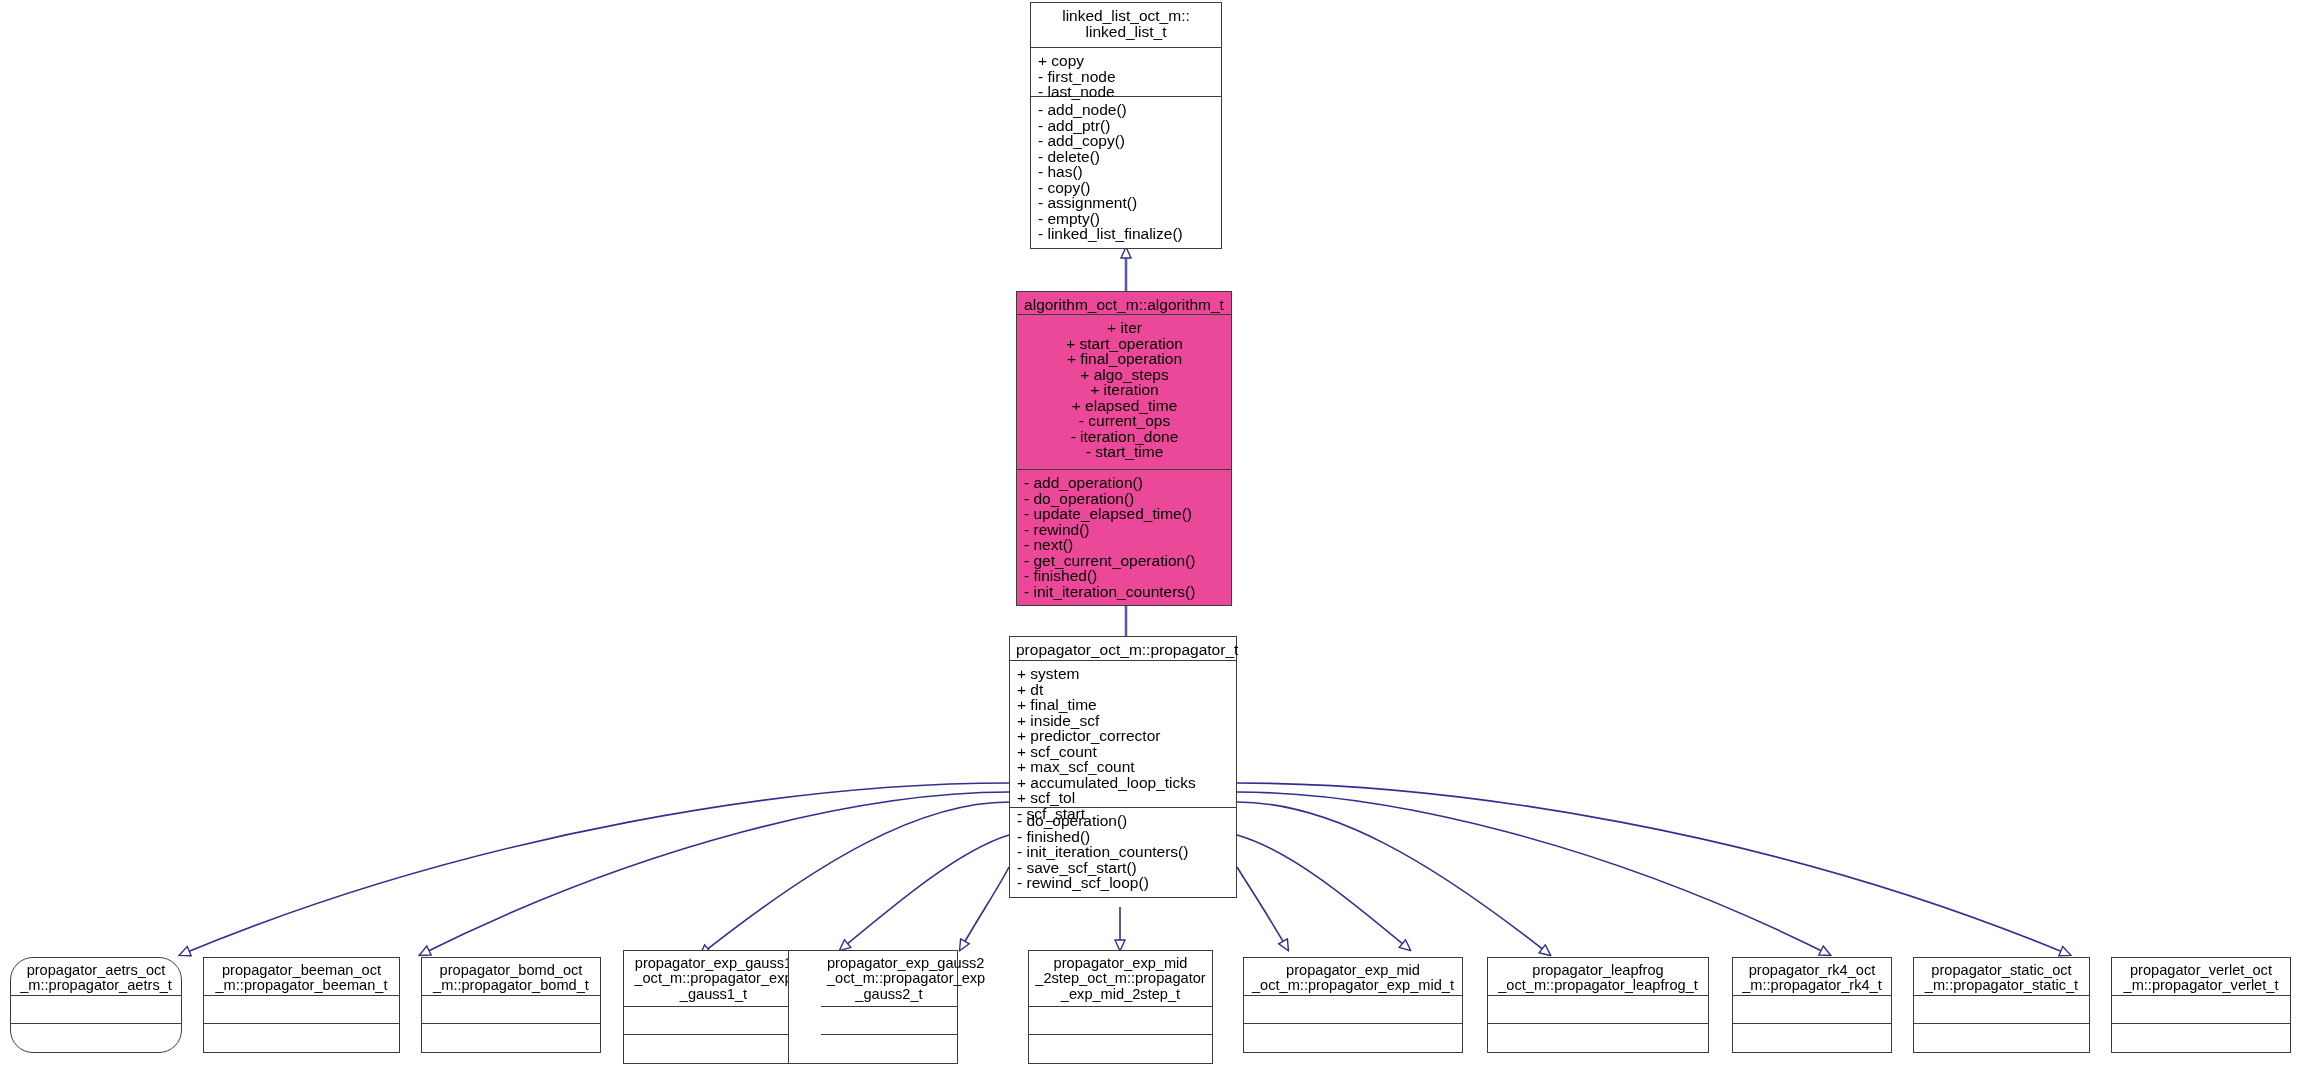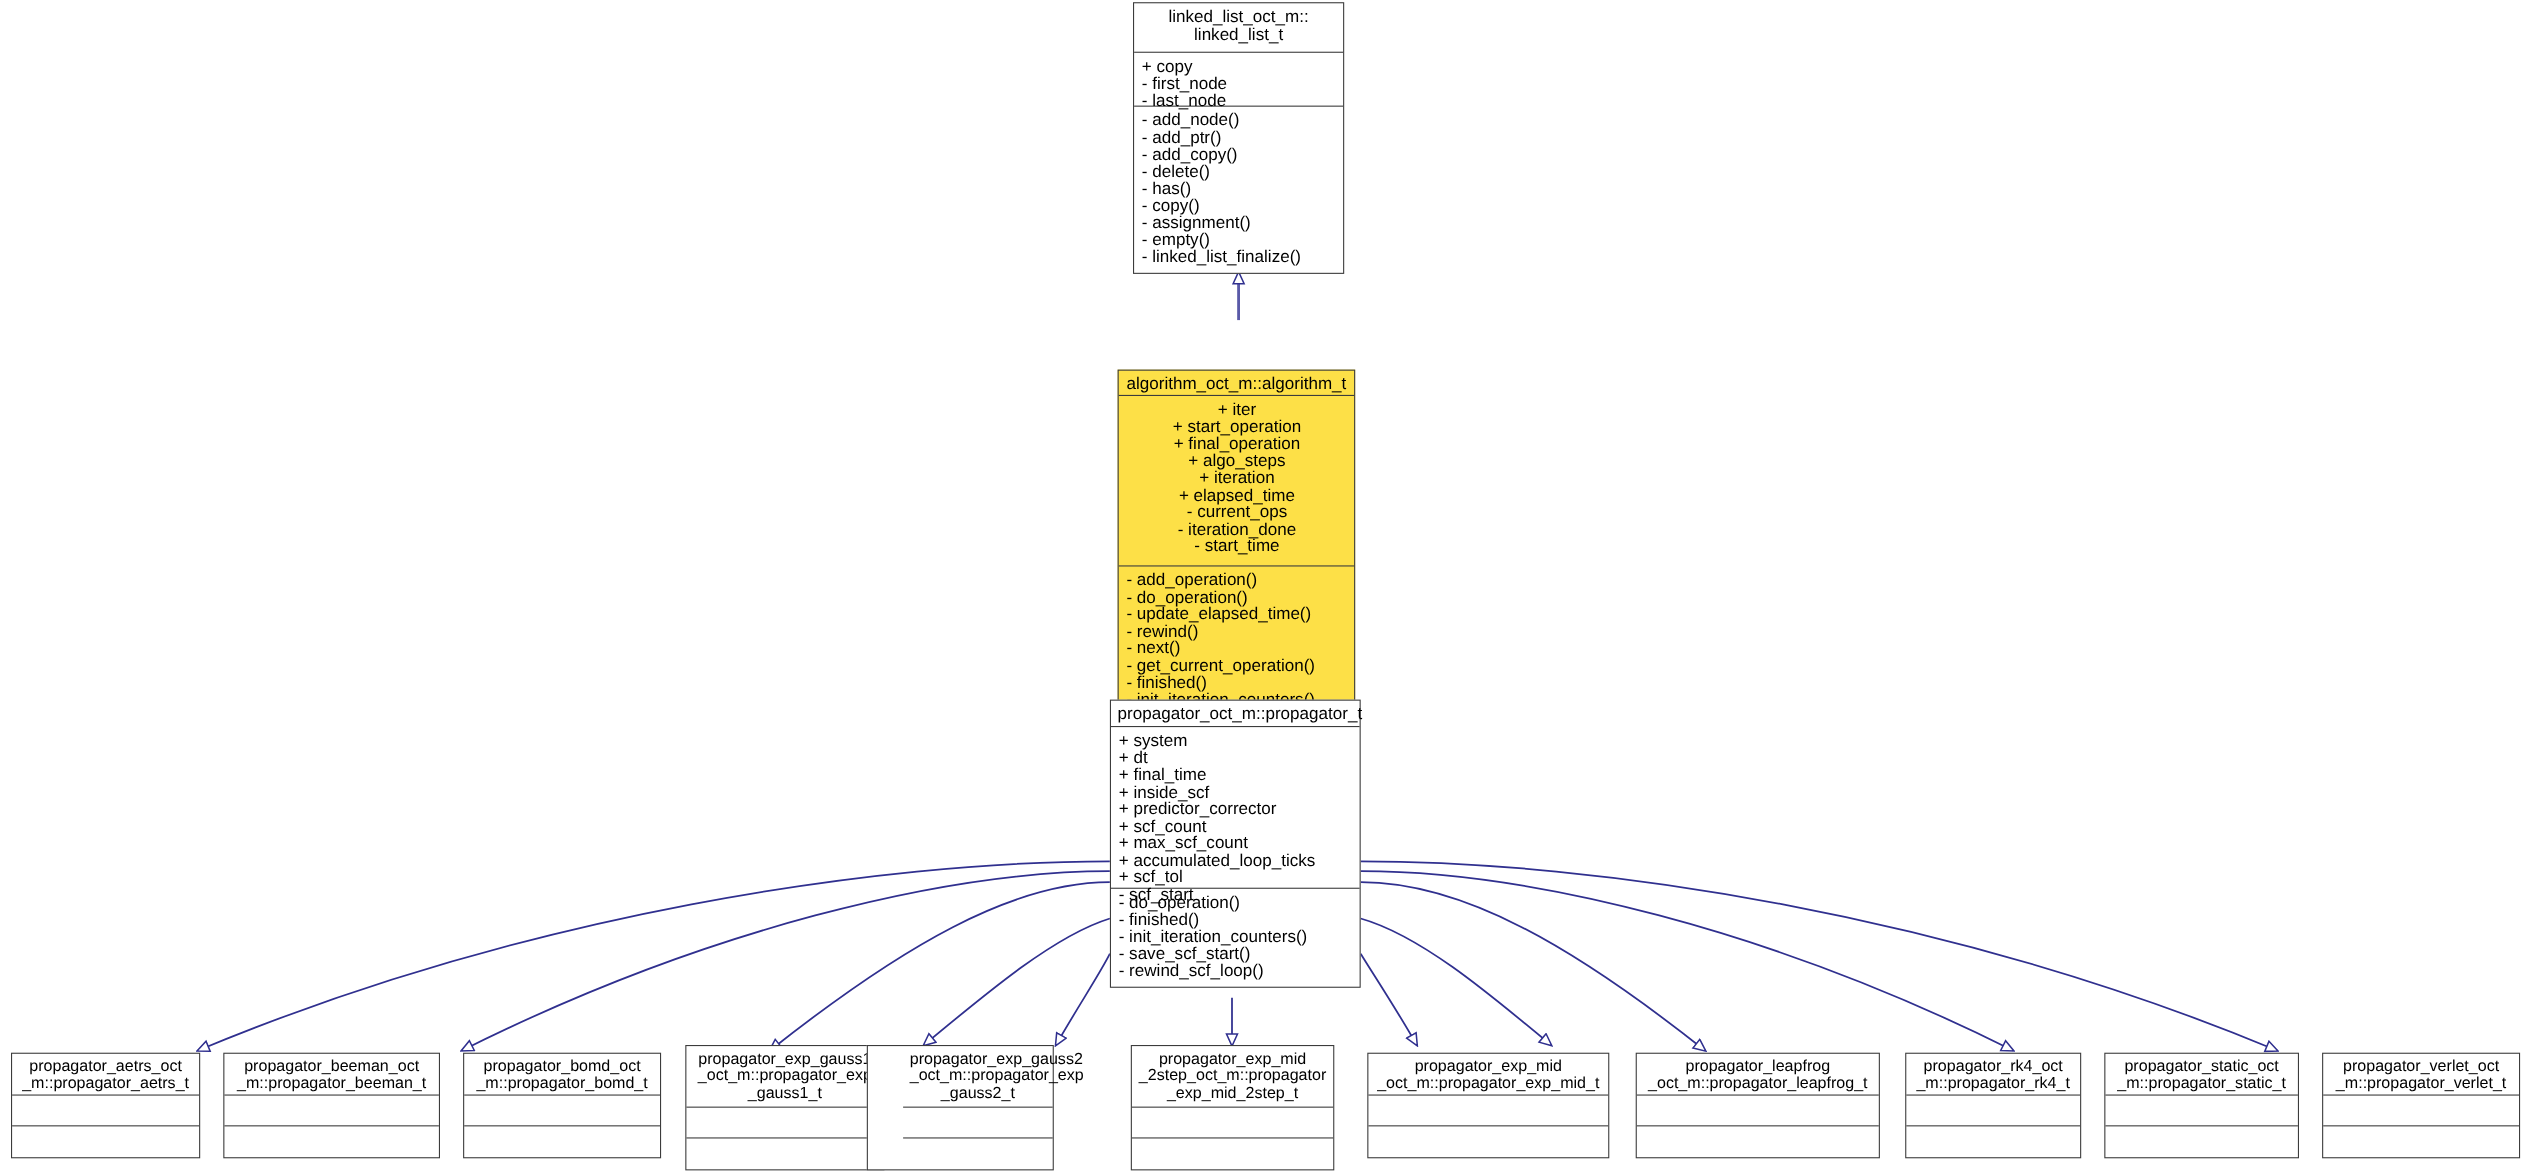--- a/index.html
+++ b/index.html
@@ -32,22 +32,21 @@
     position: absolute;
     box-sizing: border-box;
     border: 1.6px solid #3c3c3c;
     background: #ffffff;
     color: #000000;
     font-size: 15.5px;
     line-height: 15.5px;
     z-index: 5;
   }
   .uml-box.highlight {
-    background: #fde047;
-    margin-top: 45px;
+    background: #ec4899;
   }
   .uml-title {
     box-sizing: border-box;
     text-align: center;
     padding: 5px 6px 6px 6px;
     white-space: pre-line;
     border-bottom: 1.6px solid #3c3c3c;
   }
   .uml-sec {
     box-sizing: border-box;
@@ -166,21 +165,21 @@
 + scf_tol
 - scf_start</div>
     <div class="uml-sec methods">- do_operation()
 - finished()
 - init_iteration_counters()
 - save_scf_start()
 - rewind_scf_loop()</div>
   </div>
 
   <div id="leaf-layer">
-      <div class="uml-box leaf" style="left: 10px; top: 957px; width: 172px;">
+      <div class="uml-box leaf" style="left: 10px; top: 957px; width: 172px; border-radius: 23px;">
         <div class="uml-title" style="height: 38px;">propagator_aetrs_oct
 _m::propagator_aetrs_t</div>
         <div class="uml-sec empty divider"></div>
         <div class="uml-sec empty"></div>
       </div>
       <div class="uml-box leaf" style="left: 203px; top: 957px; width: 197px;">
         <div class="uml-title" style="height: 38px;">propagator_beeman_oct
 _m::propagator_beeman_t</div>
         <div class="uml-sec empty divider"></div>
         <div class="uml-sec empty"></div>

